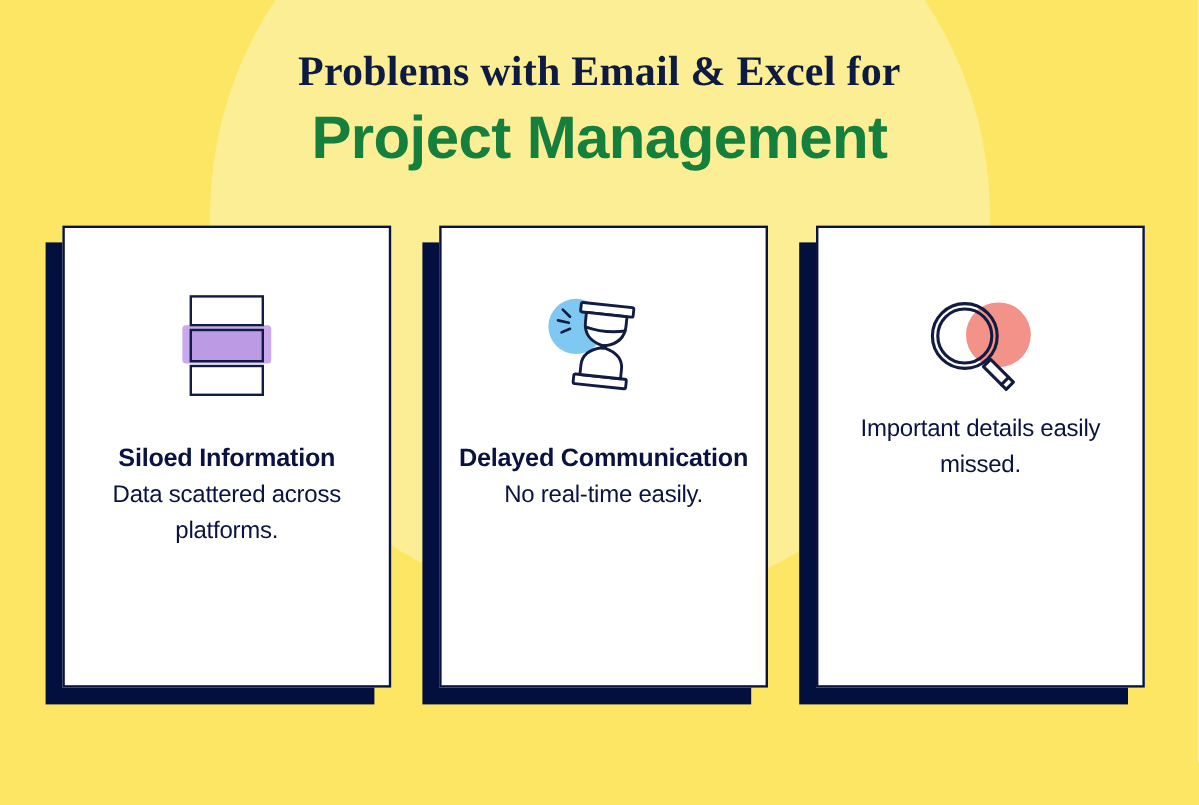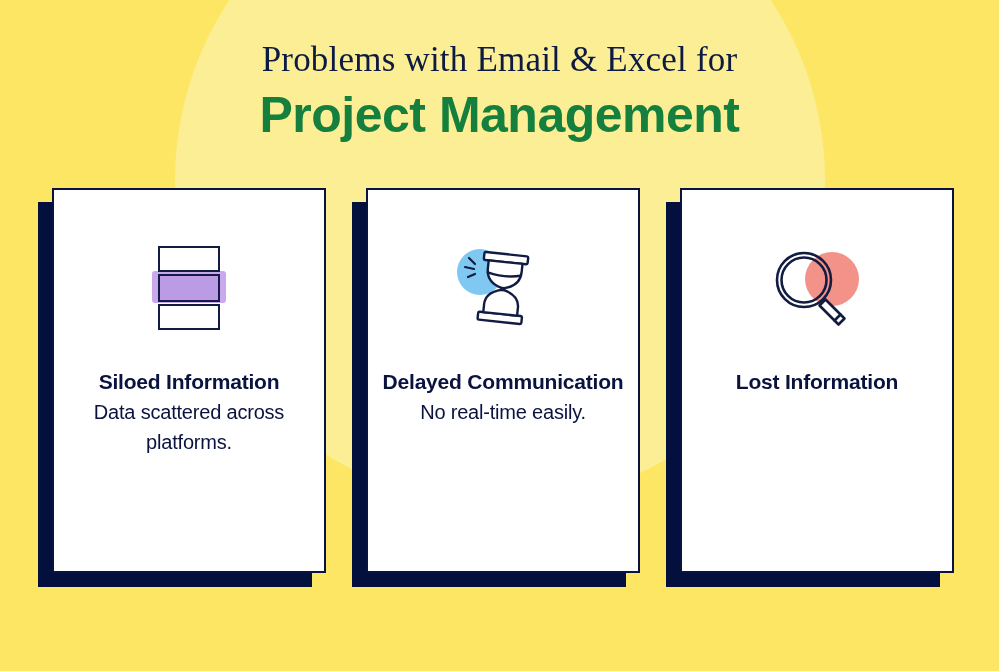--- a/index.html
+++ b/index.html
@@ -34,21 +34,21 @@
     top: 38px;
     width: 999px;
     text-align: center;
   }
   #title-line1 {
     font-family: "Liberation Serif", serif;
     font-size: 35px;
     line-height: 44px;
     color: #0d1b42;
     letter-spacing: 0.2px;
-    font-weight: 400;
+    font-weight: 700;
   }
   #title-line2 {
     font-family: "Liberation Sans", sans-serif;
     font-size: 50px;
     line-height: 62px;
     font-weight: 700;
     color: #15803d;
     letter-spacing: -0.5px;
     margin-top: 2px;
   }
@@ -253,17 +253,17 @@
               <line x1="73.5" y1="70.5" x2="67.5" y2="76.5"></line>
 
               <circle cx="37" cy="36" r="27"></circle>
 
               <circle cx="37" cy="36" r="22.5"></circle>
             </g>
           </svg>
         </div>
       </div>
 
-      <div class="card-heading">Lost Information</div>
+      <div class="card-body">Important details easily missed.</div>
     </div>
   </div>
 
 </div>
 
 </body></html>

